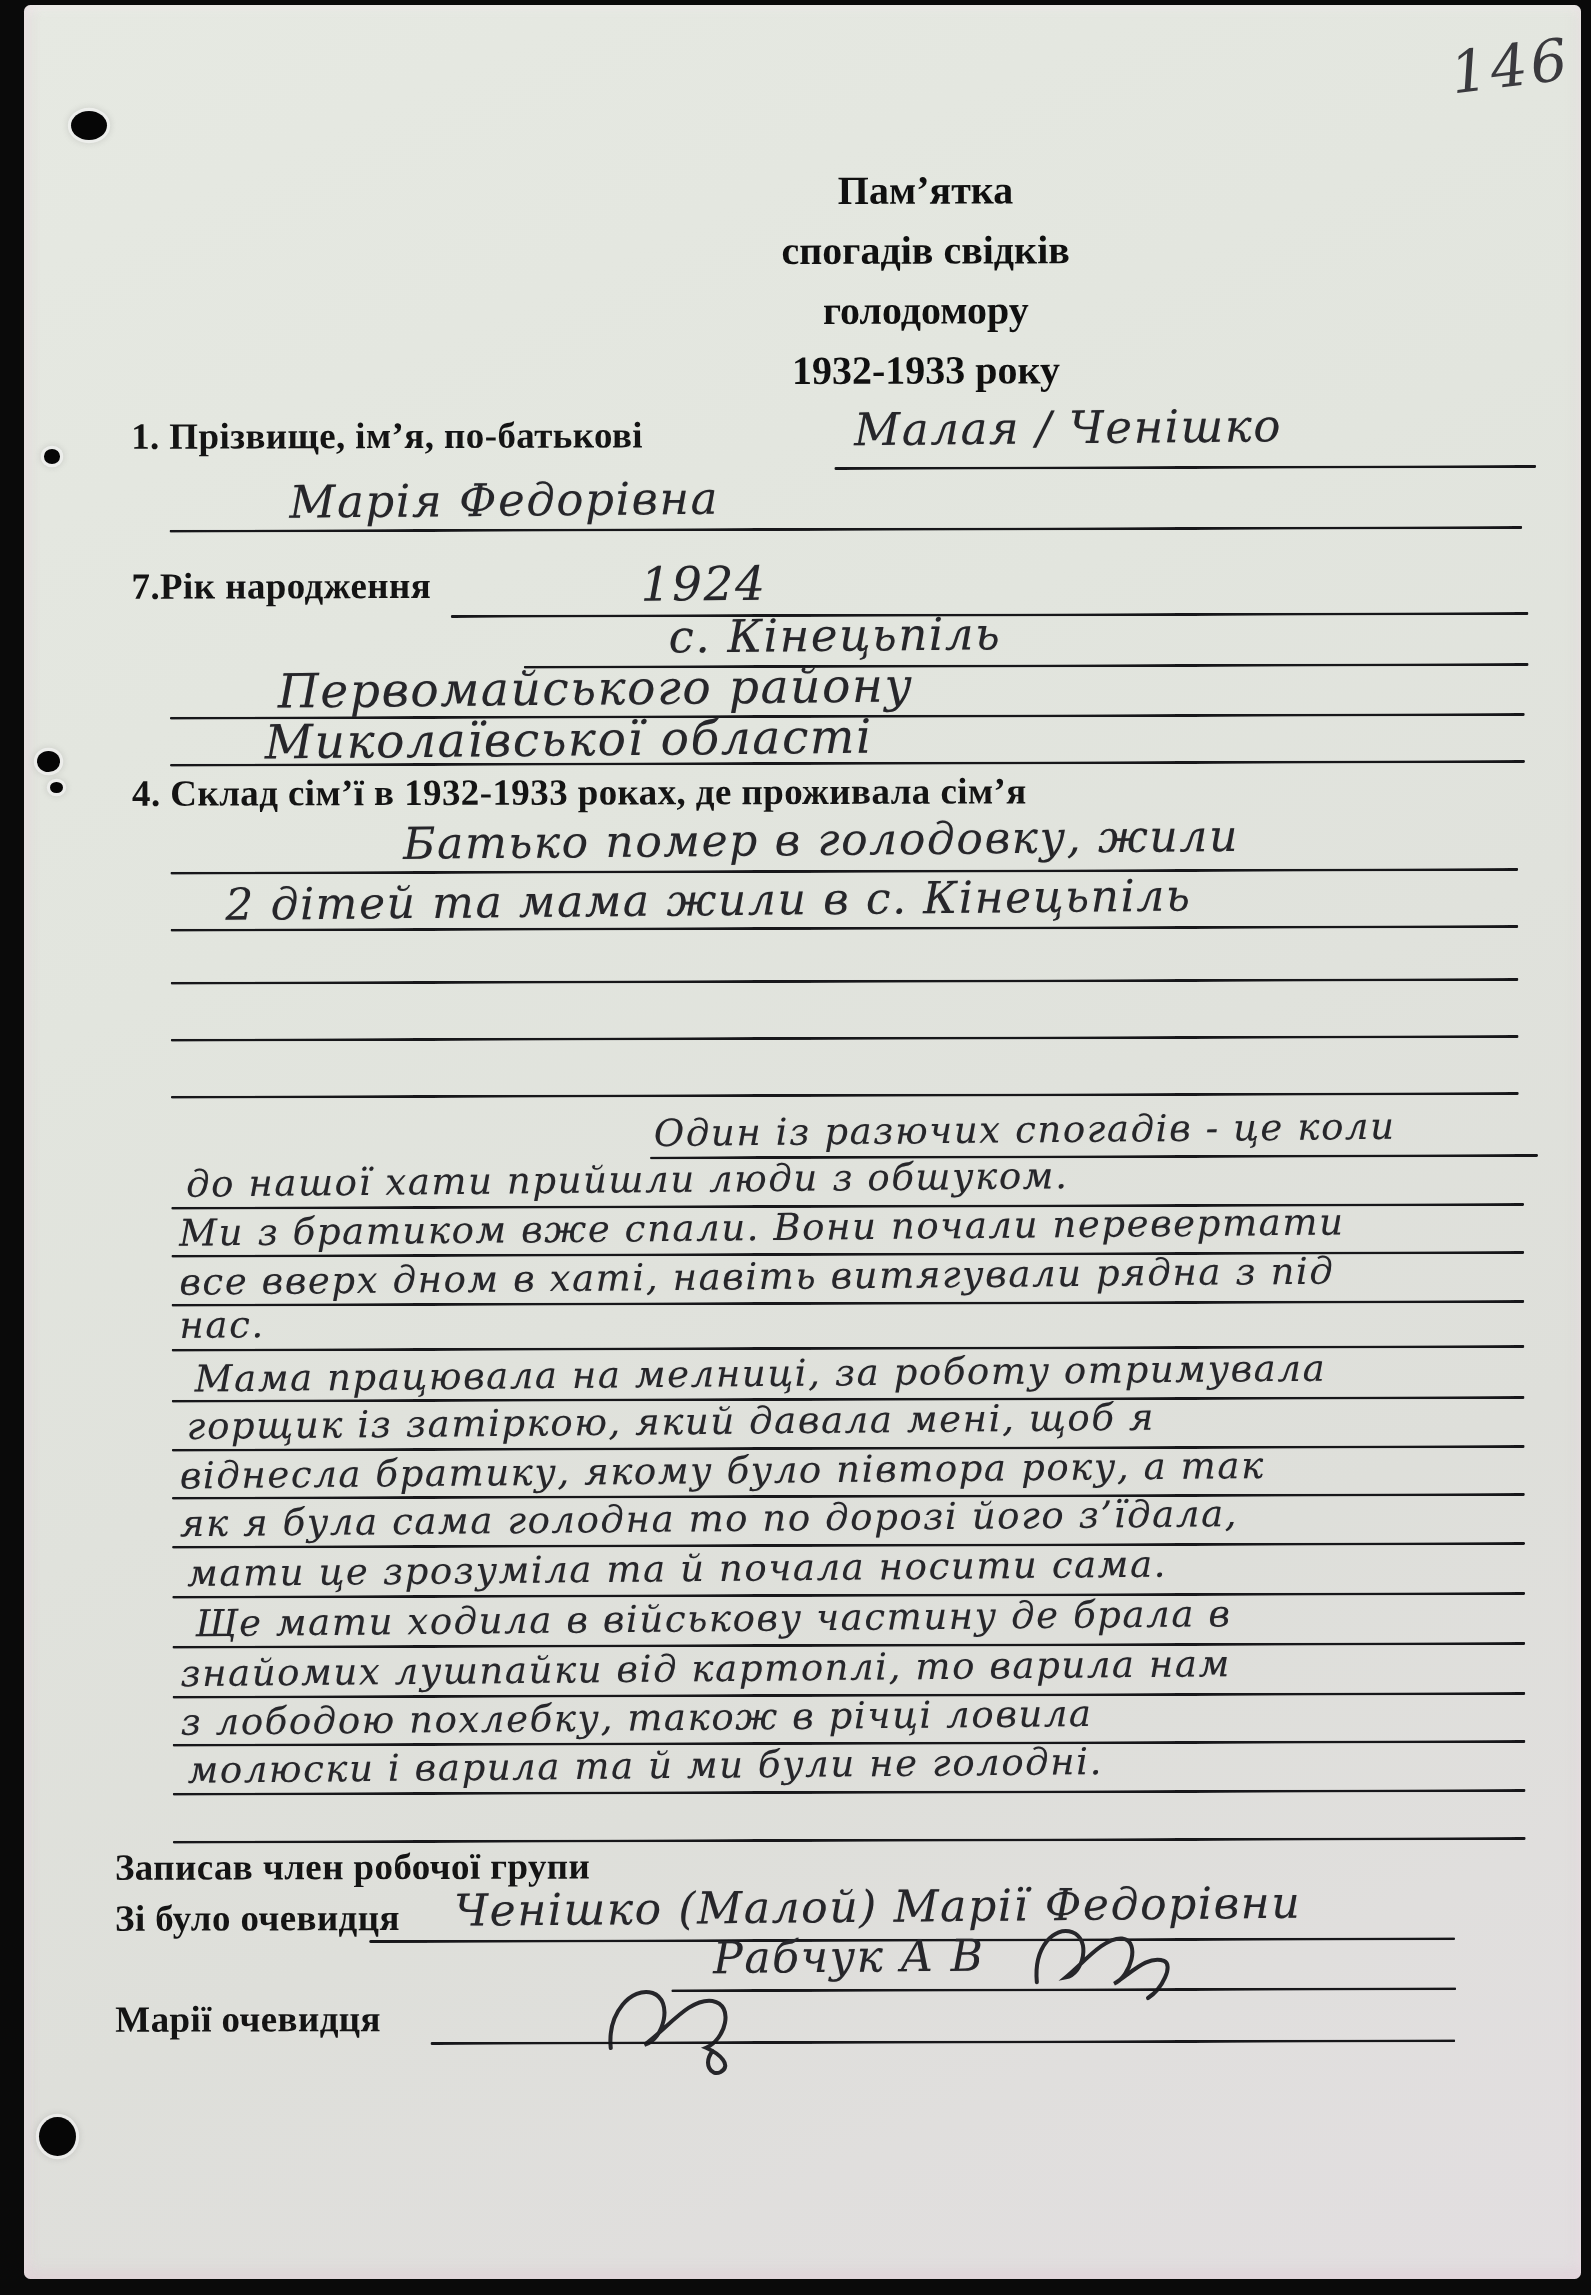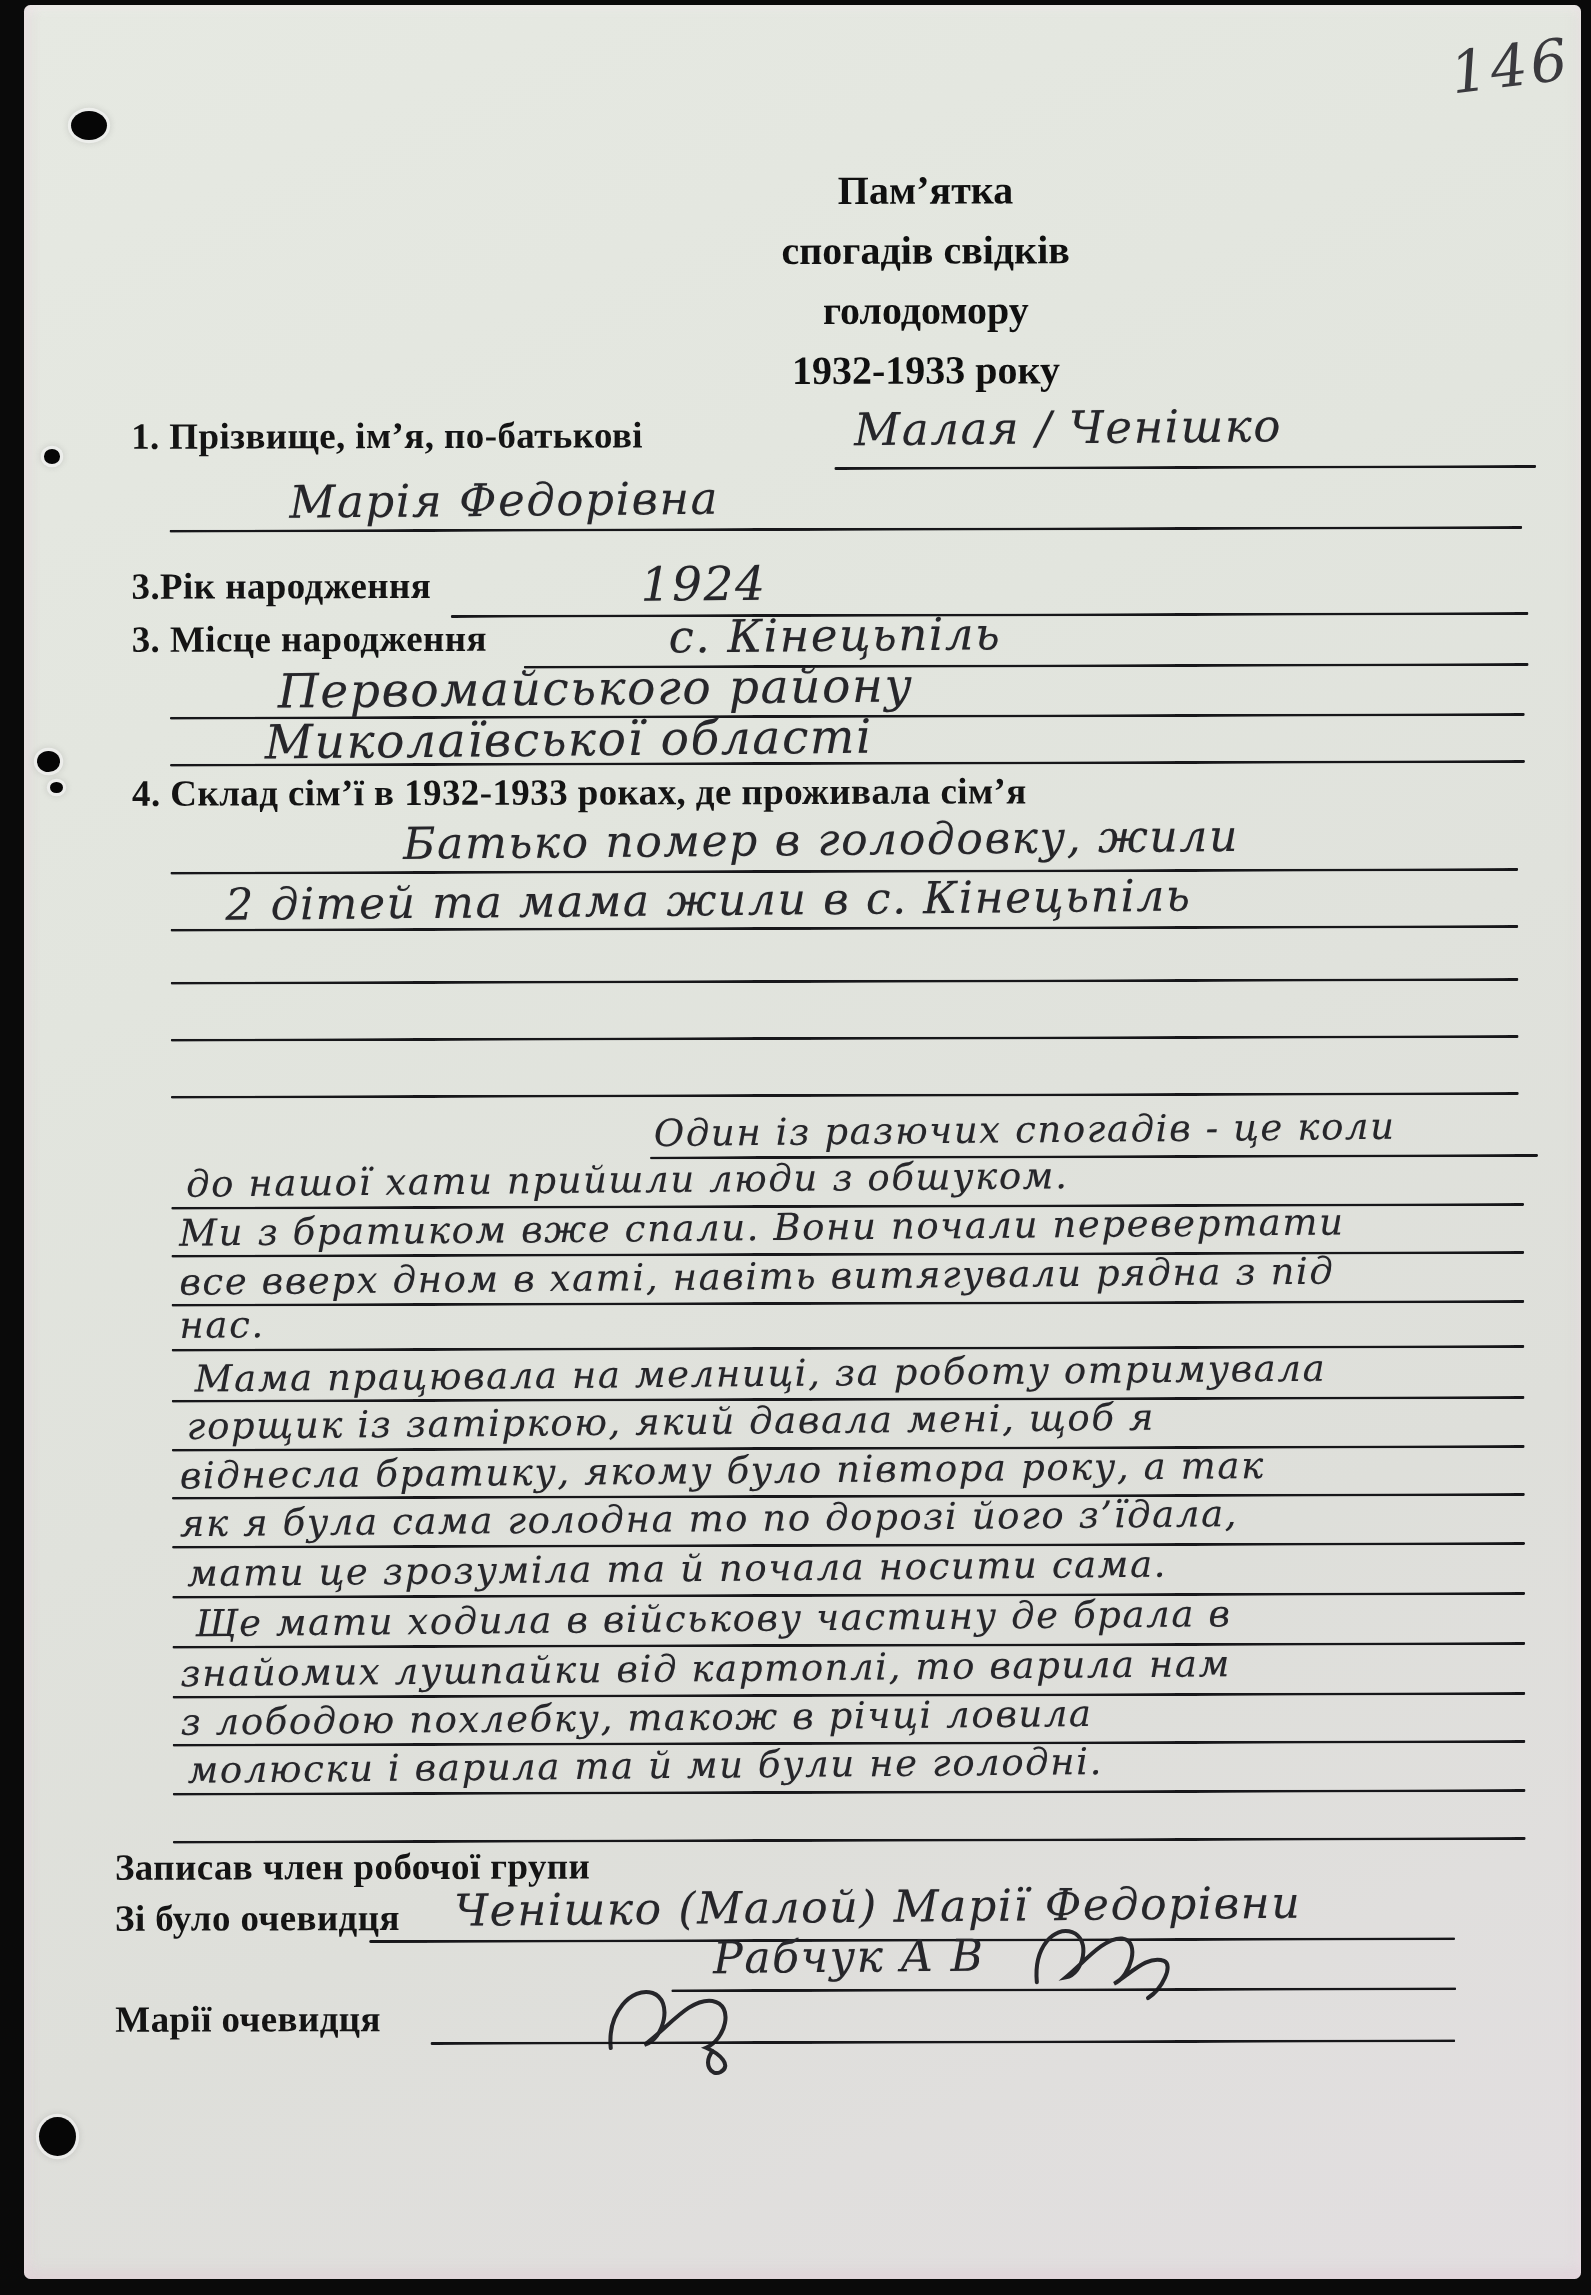--- a/index.html
+++ b/index.html
@@ -76,25 +76,24 @@
       <div>голодомору</div>
       <div>1932-1933 року</div>
     </div>
 
     <div class="label" style="left:133px;top:415px">1. Прізвище, ім’я, по-батькові</div>
     <div class="hw" style="left:856px;top:402px;font-size:45px">Малая / Ченішко</div>
     <div class="rule" style="left:836px;top:467px;width:702px"></div>
     <div class="hw" style="left:291px;top:473px;font-size:45px">Марія Федорівна</div>
     <div class="rule" style="left:171px;top:528px;width:1353px"></div>
 
-    <div class="label" style="left:133px;top:565px">3.Рік народження</div>
+    <div class="label" style="left:133px;top:565px">7.Рік народження</div>
     <div class="hw" style="left:642px;top:556px;font-size:47px">1924</div>
     <div class="rule" style="left:452px;top:614px;width:1078px"></div>
 
-    <div class="label" style="left:133px;top:618px">3. Місце народження</div>
     <div class="hw" style="left:670px;top:609px;font-size:45px">с. Кінецьпіль</div>
     <div class="rule" style="left:525px;top:665px;width:1005px"></div>
     <div class="hw" style="left:279px;top:660px;font-size:47px">Первомайського району</div>
     <div class="rule" style="left:171px;top:715px;width:1355px"></div>
     <div class="hw" style="left:266px;top:711px;font-size:47px">Миколаївської області</div>
     <div class="rule" style="left:171px;top:762px;width:1355px"></div>
 
     <div class="label" style="left:133px;top:772px">4. Склад сім’ї в 1932-1933 роках, де проживала сім’я</div>
     <div class="hw" style="left:404px;top:814px;font-size:44px">Батько помер в голодовку, жили</div>
     <div class="rule" style="left:171px;top:870px;width:1348px"></div>

